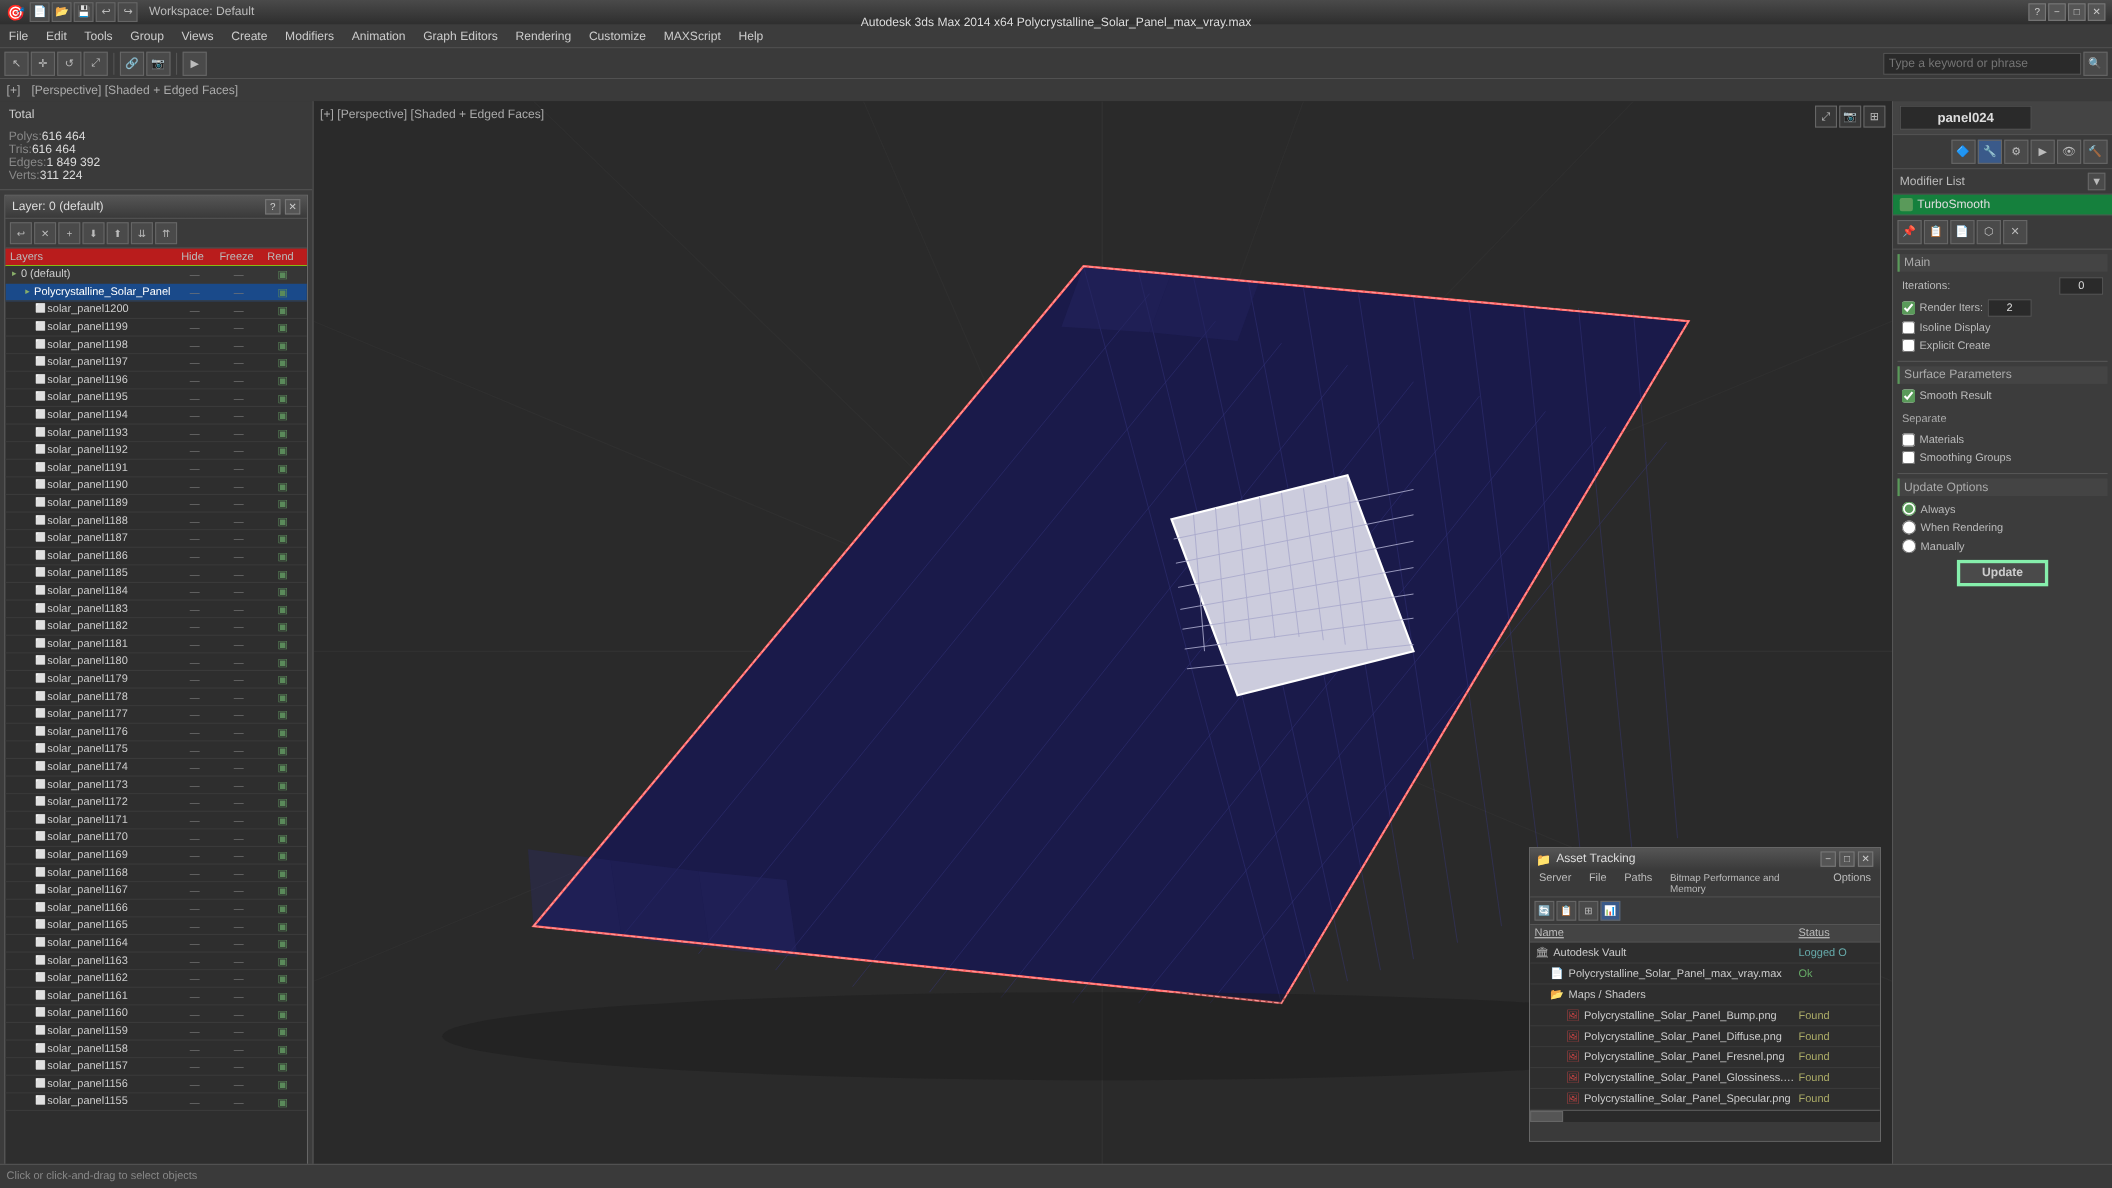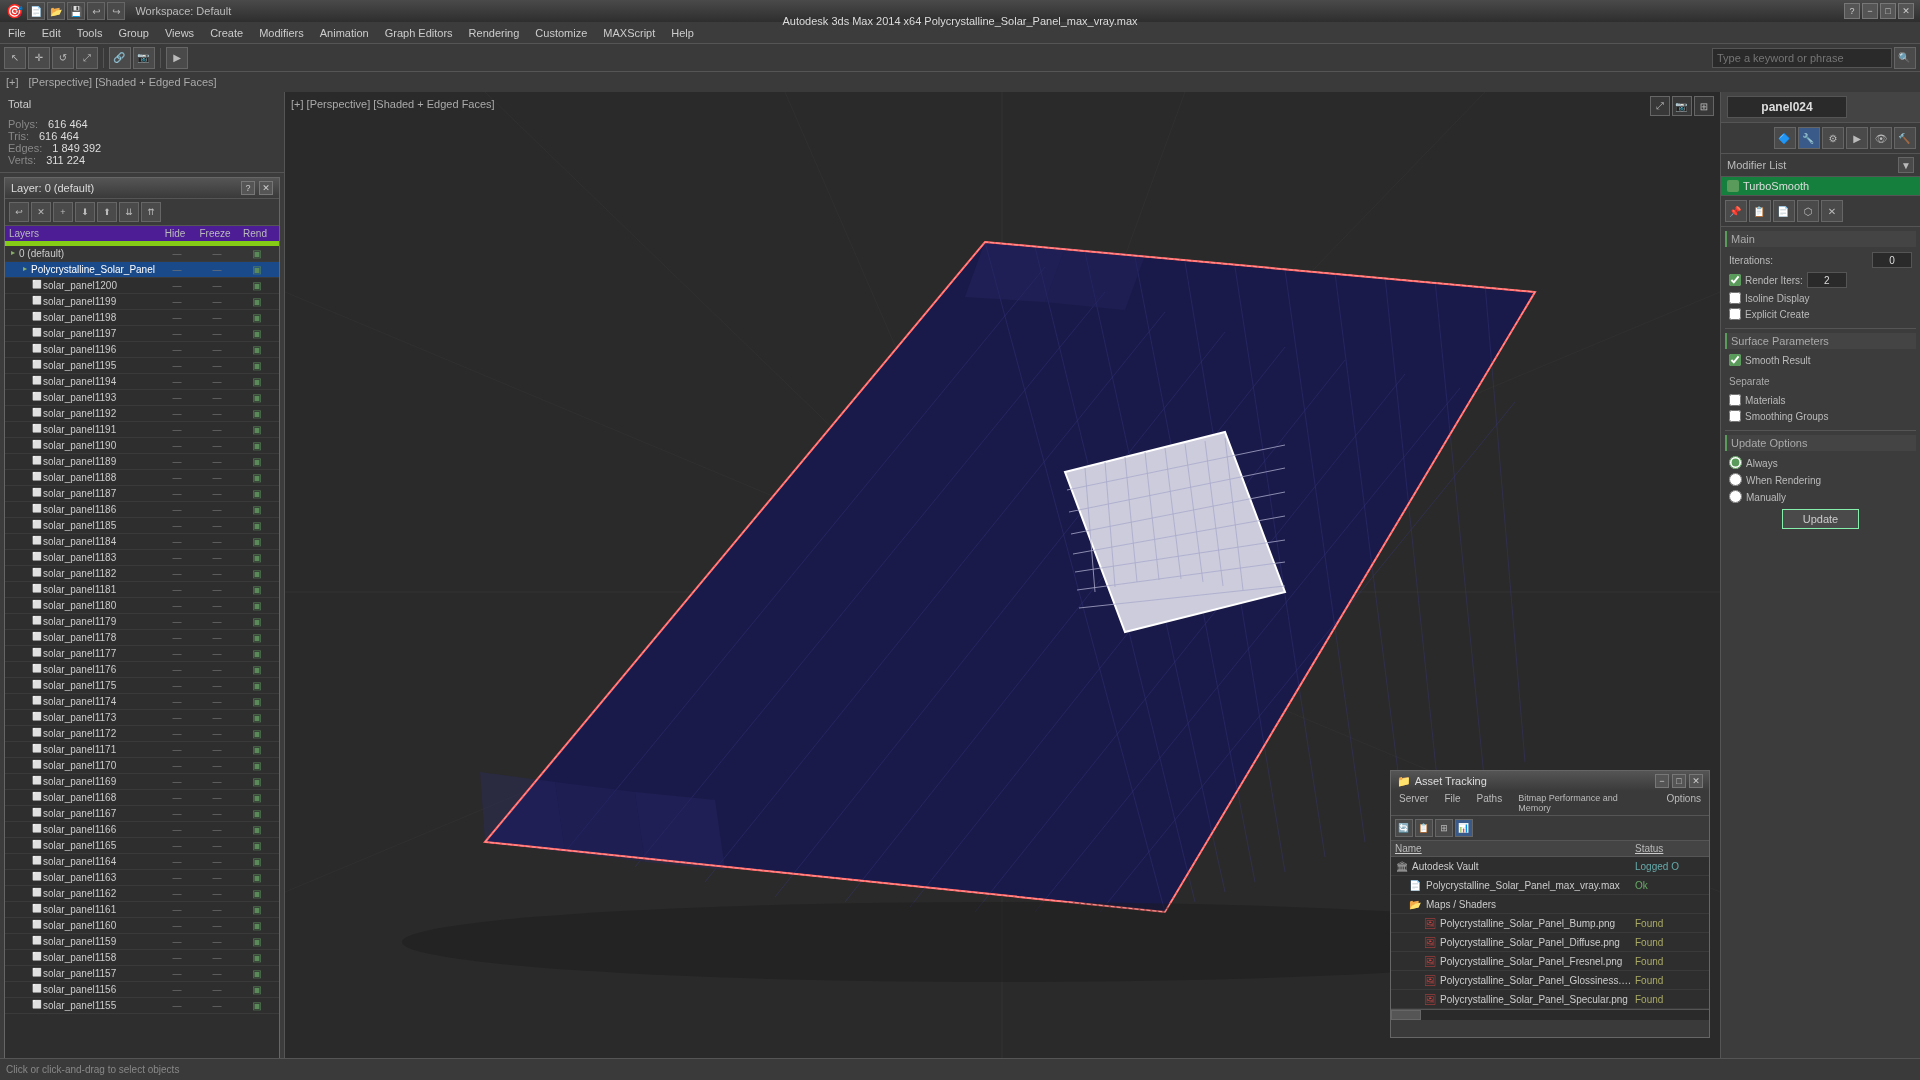--- a/index.html
+++ b/index.html
@@ -151,21 +151,21 @@
 
     
     #stats-panel {
       padding: 6px 8px;
       background: #3a3a3a;
       border-bottom: 1px solid #555;
       font-size: 11px;
       color: #ccc;
     }
     #stats-panel .total-label { color: #ccc; margin-bottom: 8px; }
-    #stats-panel .stat-row { display: flex; gap: 10px; }
+    #stats-panel .stat-row { display: flex; }
     #stats-panel .stat-key { color: #888; }
     #stats-panel .stat-val { color: #ddd; }
 
     
     #layers-window {
       margin: 4px;
       background: #3c3c3c;
       border: 1px solid #666;
       flex: 1;
       display: flex;
@@ -208,22 +208,22 @@
       border: 1px solid #666;
       display: flex;
       align-items: center;
       justify-content: center;
       cursor: pointer;
       font-size: 9px;
       color: #bbb;
     }
     #layers-header {
       display: flex;
-      background: #4c1d95;
-      border-bottom: 5px solid #84cc16;
+      background: #b91c1c;
+      border-bottom: 1px solid #84cc16;
       padding: 2px 4px;
     }
     .layers-col-name {
       flex: 1;
       font-size: 10px;
       color: #bbb;
     }
     .layers-col-hide,
     .layers-col-freeze,
     .layers-col-rend {
@@ -424,25 +424,26 @@
       gap: 4px;
     }
     .mod-radio { cursor: pointer; accent-color: #5a9a5a; }
     .mod-radio-label { font-size: 10px; color: #bbb; }
 
     .update-btn {
       display: block;
       margin: 4px auto;
       padding: 3px 20px;
       background: #4a4a4a;
-      border: 1px solid #86efac;
+      border: 3px solid #86efac;
       color: #ccc;
       font-size: 11px;
       cursor: pointer;
       text-align: center;
+      font-weight: bold;
     }
 
     
     #asset-tracking {
       position: absolute;
       bottom: 30px;
       right: 210px;
       width: 320px;
       background: #3c3c3c;
       border: 1px solid #666;

